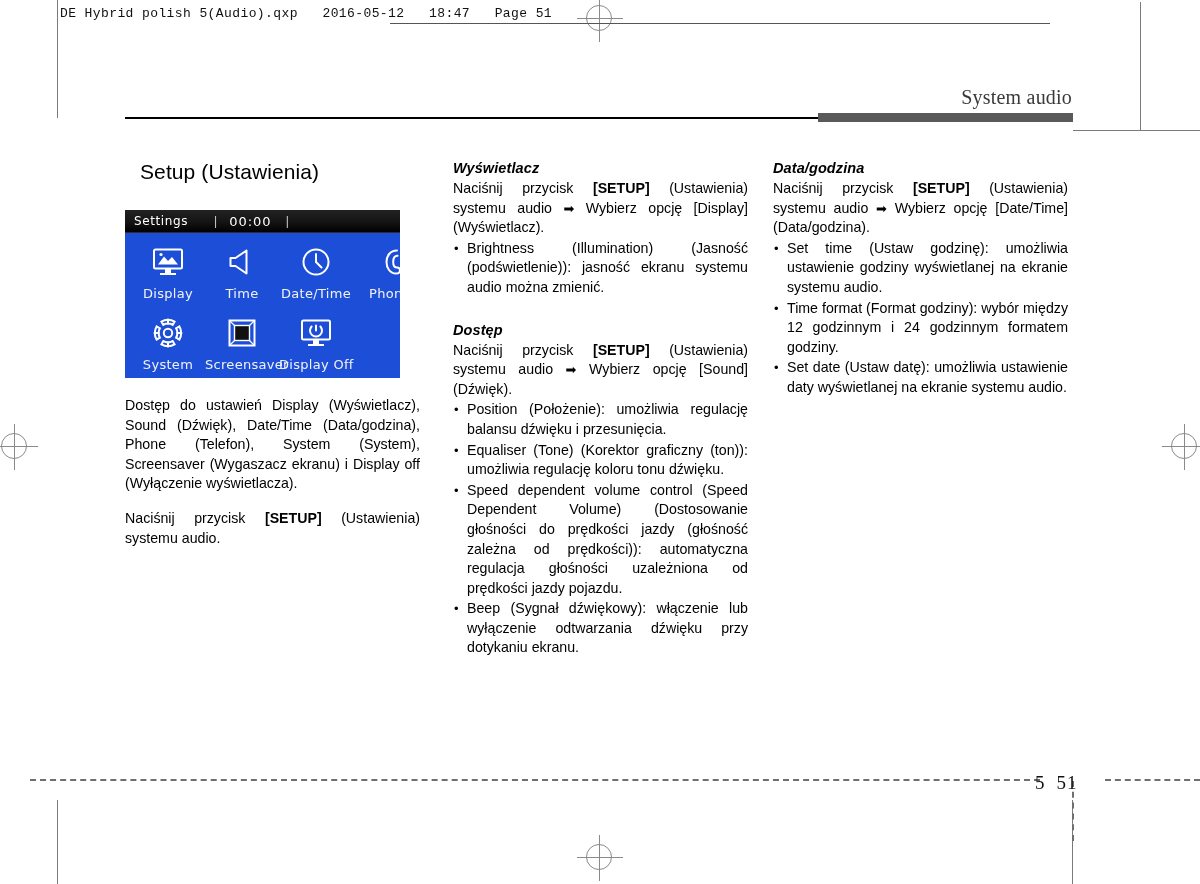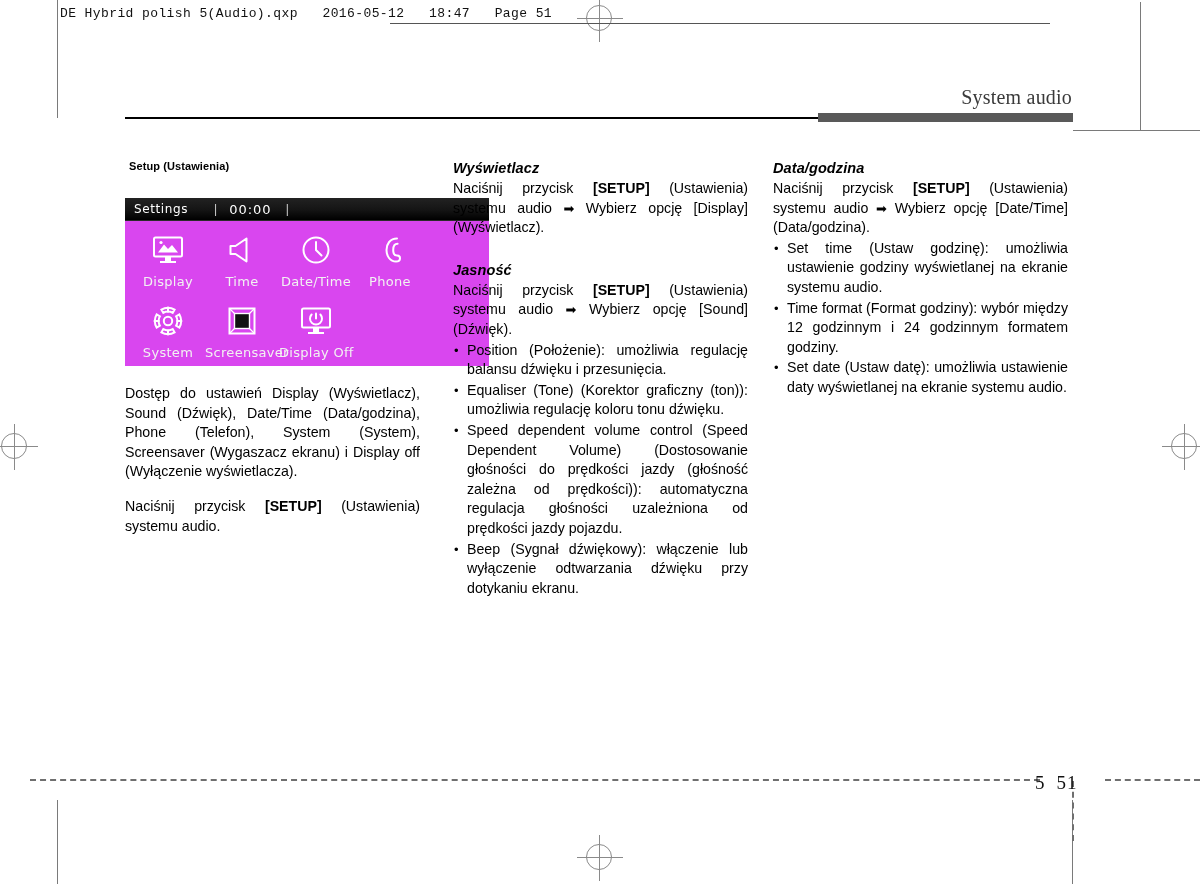--- a/index.html
+++ b/index.html
@@ -101,23 +101,23 @@
   .col {
     position: absolute;
     top: 0;
     width: 295px;
   }
   .col-1 { left: 0; }
   .col-2 { left: 328px; }
   .col-3 { left: 648px; }
 
   h2.sec-title {
-    margin: 0 0 26px 4px;
-    font-size: 11px;
-    font-weight: bold;
+    margin: 0 0 26px 15px;
+    font-size: 21px;
+    font-weight: normal;
     letter-spacing: 0.1px;
   }
   h3.sub-title {
     margin: 0 0 3px 0;
     font-size: 14.5px;
     font-weight: bold;
     font-style: italic;
     letter-spacing: 0.1px;
   }
   h3.sub-title.spaced { margin-top: 24px; }
@@ -152,23 +152,23 @@
     left: 1px;
     top: 0;
     font-size: 13px;
   }
 
   .arrow { font-size: 13px; }
 
   
   .screen {
     position: relative;
-    width: 364px;
+    width: 275px;
     height: 168px;
-    background: #d946ef;
+    background: #1d4ed8;
     margin: 0 0 18px 0;
     box-sizing: border-box;
     overflow: hidden;
   }
   .screen-topbar {
     position: relative;
     height: 22px;
     background: linear-gradient(to bottom, #222 0%, #141414 55%, #000 100%);
     border-bottom: 1px solid #2b2b2b;
     display: flex;
@@ -399,23 +399,24 @@
     </p>
   </div>
 
   <div class="col col-2">
 
     <h3 class="sub-title">Wyświetlacz</h3>
     <p class="body">
       <span>Naciśnij przycisk </span><span class="bold">[SETUP]</span><span> (Ustawienia) systemu audio </span><span class="arrow">➡</span><span> Wybierz opcję [Display] (Wyświetlacz).</span>
     </p>
     <ul class="bullets">
+      <li>Brightness (Illumination) (Jasność (podświetlenie)): jasność ekranu systemu audio można zmienić.</li>
     </ul>
 
-    <h3 class="sub-title spaced">Jasność</h3>
+    <h3 class="sub-title spaced">Dostęp</h3>
     <p class="body">
       <span>Naciśnij przycisk </span><span class="bold">[SETUP]</span><span> (Ustawienia) systemu audio </span><span class="arrow">➡</span><span> Wybierz opcję [Sound] (Dźwięk).</span>
     </p>
     <ul class="bullets">
       <li>Position (Położenie): umożliwia regulację balansu dźwięku i przesunięcia.</li>
       <li>Equaliser (Tone) (Korektor graficzny (ton)): umożliwia regulację koloru tonu dźwięku.</li>
       <li>Speed dependent volume control (Speed Dependent Volume) (Dostosowanie głośności do prędkości jazdy (głośność zależna od prędkości)): automatyczna regulacja głośności uzależniona od prędkości jazdy pojazdu.</li>
       <li>Beep (Sygnał dźwiękowy): włączenie lub wyłączenie odtwarzania dźwięku przy dotykaniu ekranu.</li>
     </ul>
   </div>

